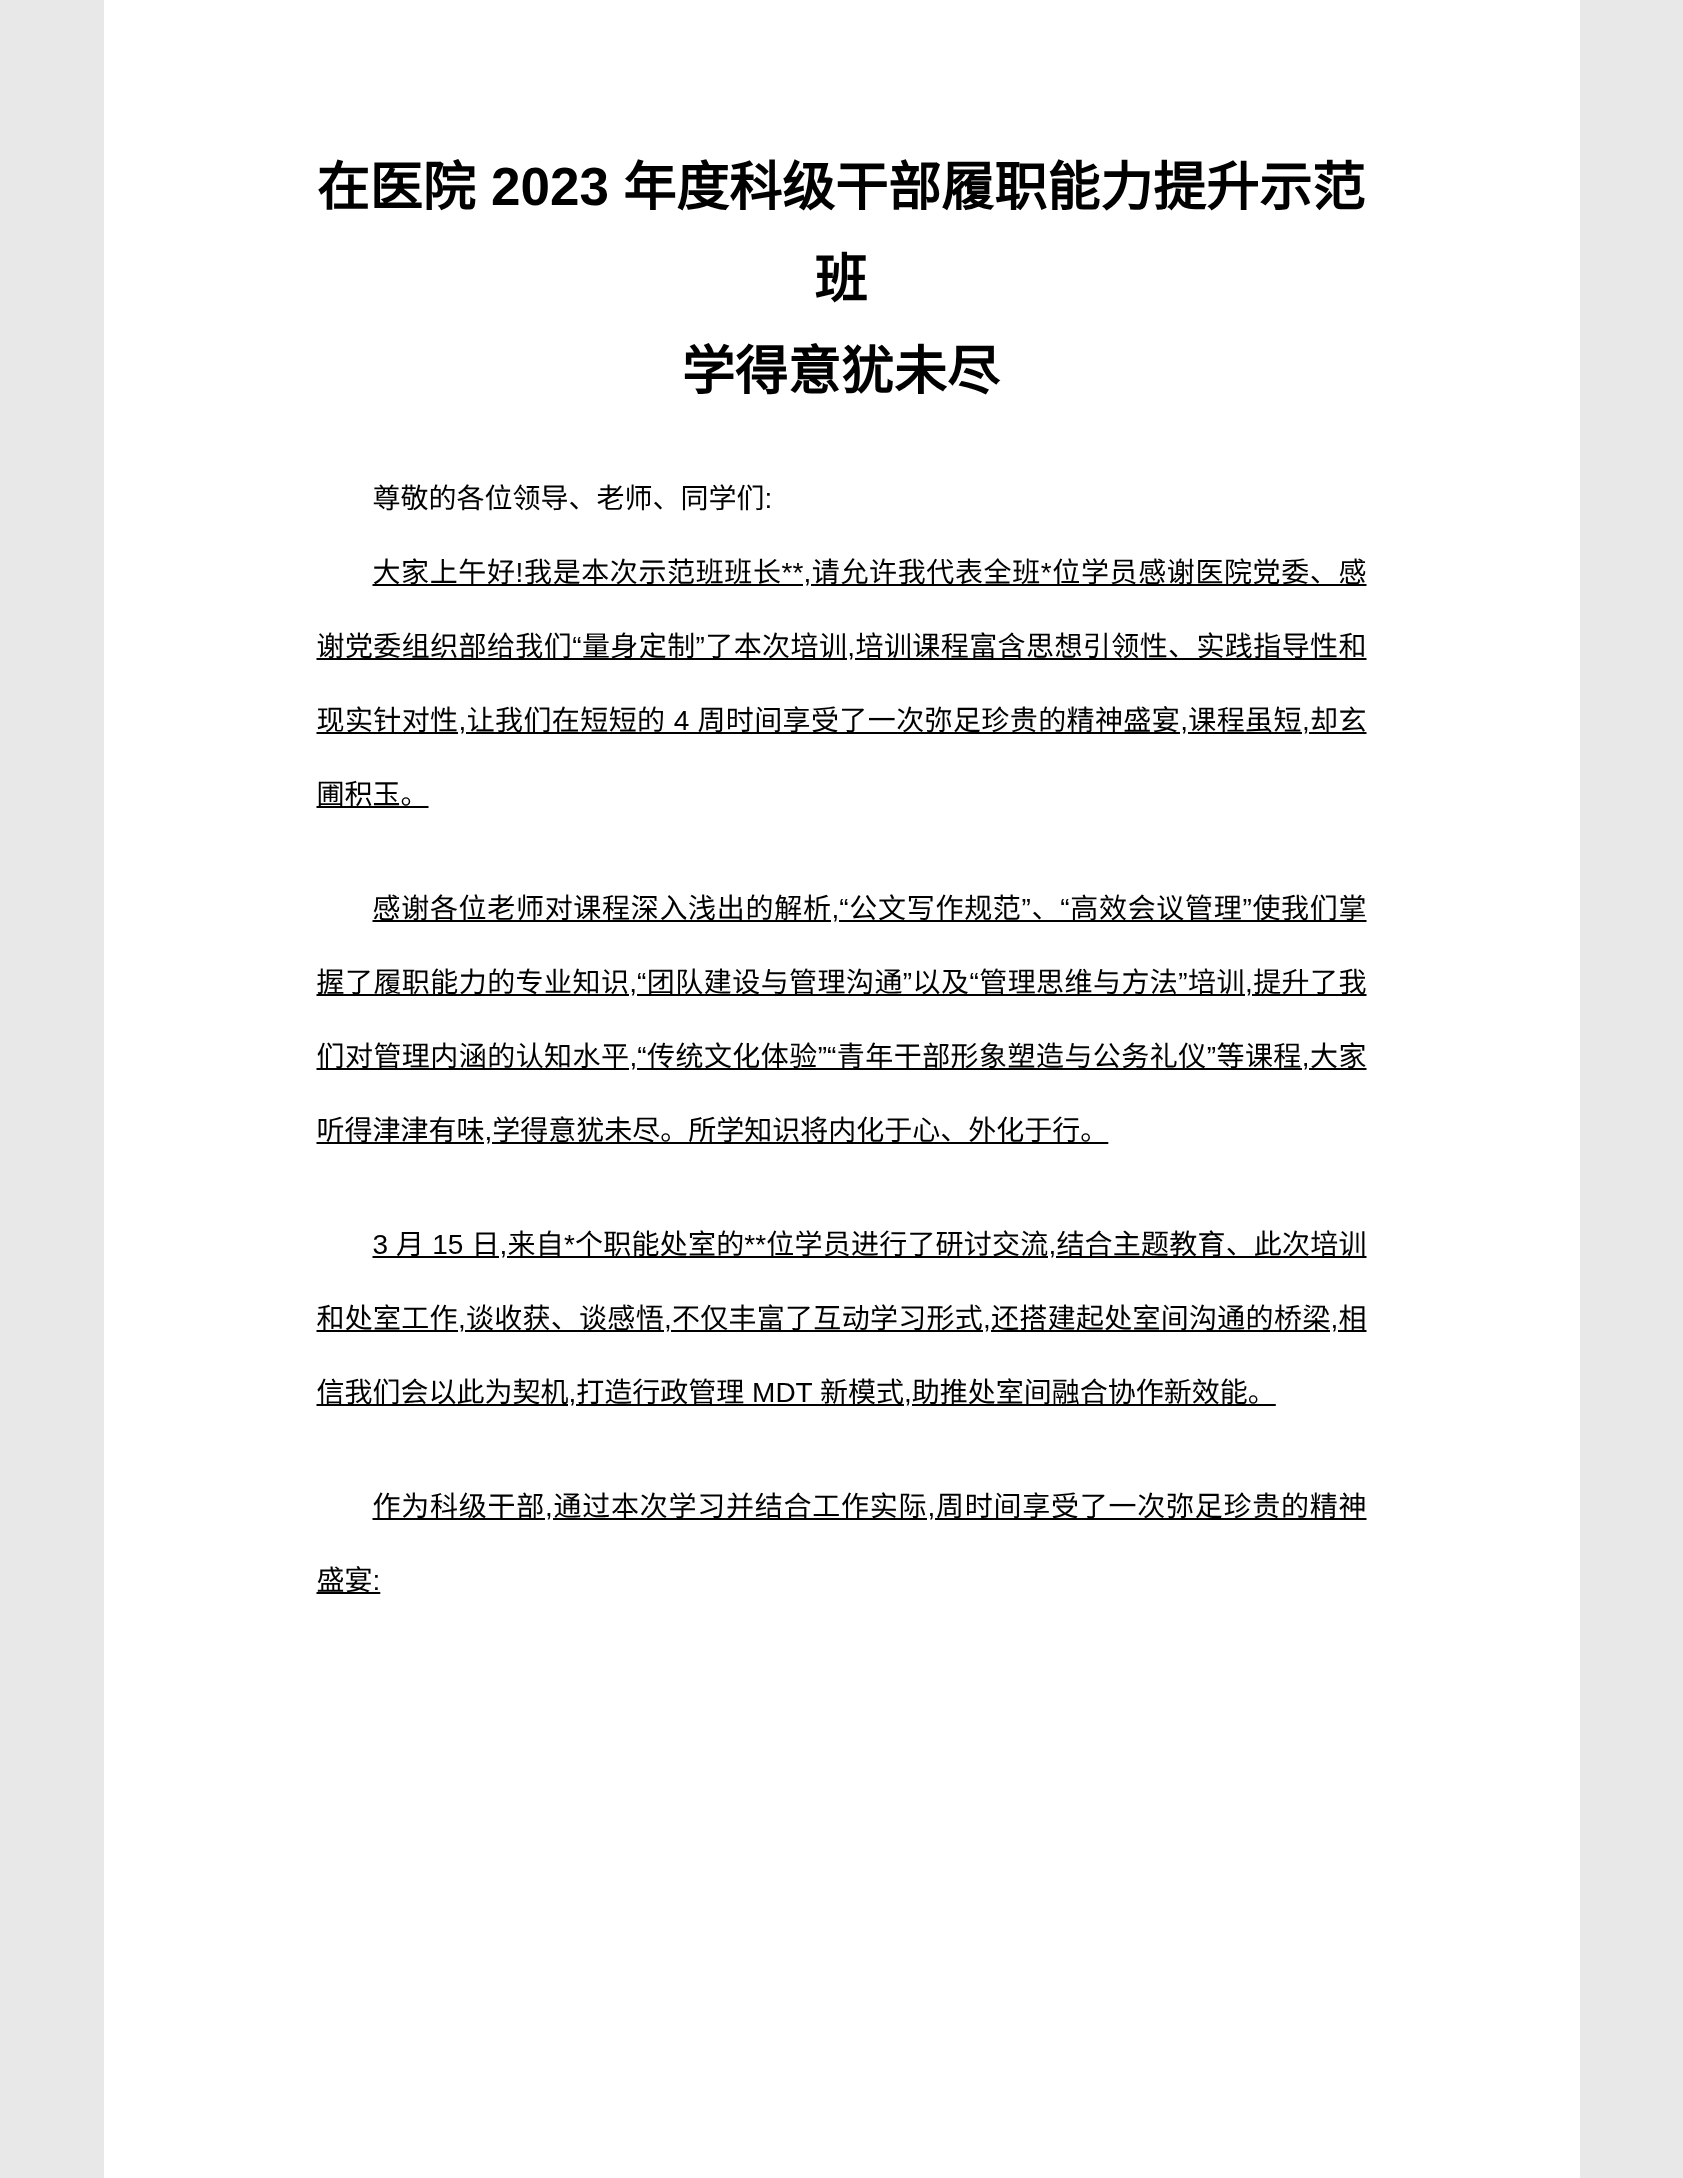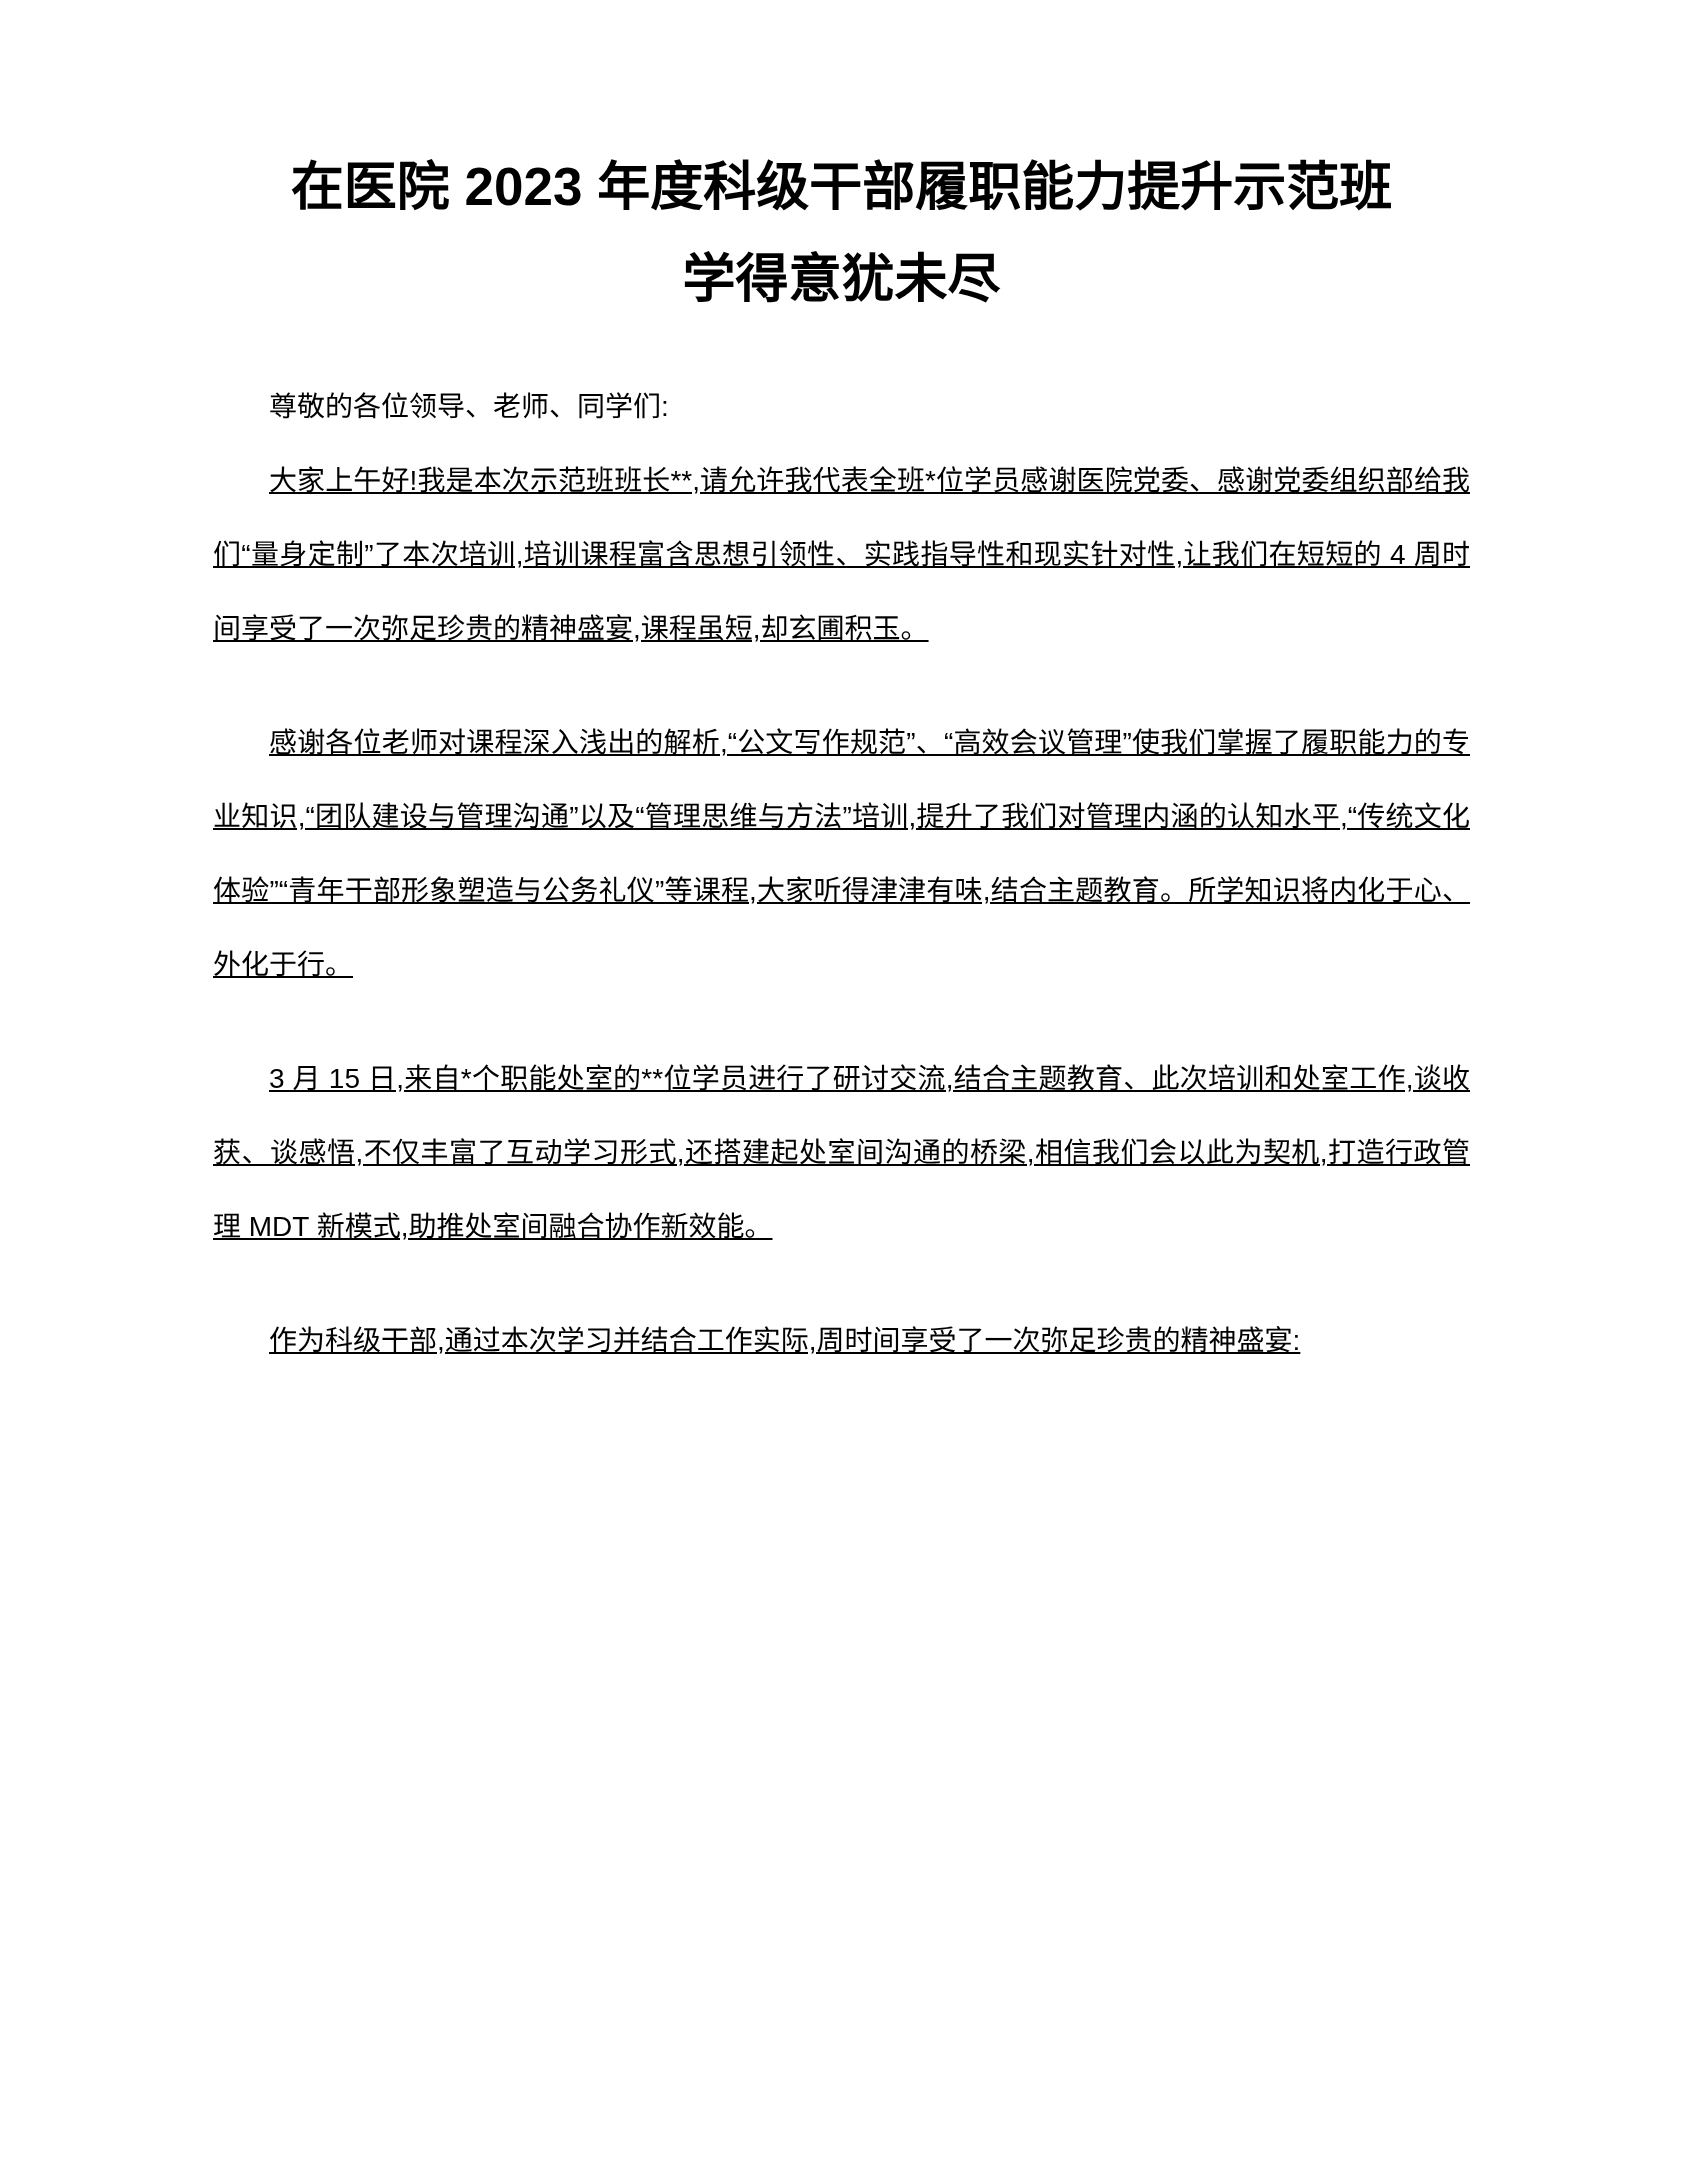--- a/index.html
+++ b/index.html
@@ -4,21 +4,21 @@
 <style>
   * { margin: 0; padding: 0; box-sizing: border-box; }
 
   html, body {
     background: #e8e8e8;
     font-family: "Liberation Sans", "DejaVu Sans", sans-serif;
   }
 
   .page {
     position: relative;
-    width: 1683px;
+    width: 1476px;
     height: 2178px;
     margin: 0 auto;
     background: #ffffff;
     color: #000000;
     overflow: hidden;
   }
 
   .doc {
     padding: 141px 213px 0 213px;
   }
@@ -65,21 +65,21 @@
     <h1 class="doc-title">
       <span class="title-line">在医院 2023 年度科级干部履职能力提升示范班</span>
       <span class="title-line">学得意犹未尽</span>
     </h1>
 
     <div class="body-text">
       <p class="para greeting">尊敬的各位领导、老师、同学们:</p>
 
       <p class="para">大家上午好!我是本次示范班班长**,请允许我代表全班*位学员感谢医院党委、感谢党委组织部给我们“量身定制”了本次培训,培训课程富含思想引领性、实践指导性和现实针对性,让我们在短短的 4 周时间享受了一次弥足珍贵的精神盛宴,课程虽短,却玄圃积玉。</p>
 
-      <p class="para">感谢各位老师对课程深入浅出的解析,“公文写作规范”、“高效会议管理”使我们掌握了履职能力的专业知识,“团队建设与管理沟通”以及“管理思维与方法”培训,提升了我们对管理内涵的认知水平,“传统文化体验”“青年干部形象塑造与公务礼仪”等课程,大家听得津津有味,结合主题教育。所学知识将内化于心、外化于行。</p>
+      <p class="para">感谢各位老师对课程深入浅出的解析,“公文写作规范”、“高效会议管理”使我们掌握了履职能力的专业知识,“团队建设与管理沟通”以及“管理思维与方法”培训,提升了我们对管理内涵的认知水平,“传统文化体验”“青年干部形象塑造与公务礼仪”等课程,大家听得津津有味,学得意犹未尽。所学知识将内化于心、外化于行。</p>
 
       <p class="para">3 月 15 日,来自*个职能处室的**位学员进行了研讨交流,结合主题教育、此次培训和处室工作,谈收获、谈感悟,不仅丰富了互动学习形式,还搭建起处室间沟通的桥梁,相信我们会以此为契机,打造行政管理 MDT 新模式,助推处室间融合协作新效能。</p>
 
       <p class="para">作为科级干部,通过本次学习并结合工作实际,周时间享受了一次弥足珍贵的精神盛宴:</p>
     </div>
 
   </div>
 </div>
 
 

